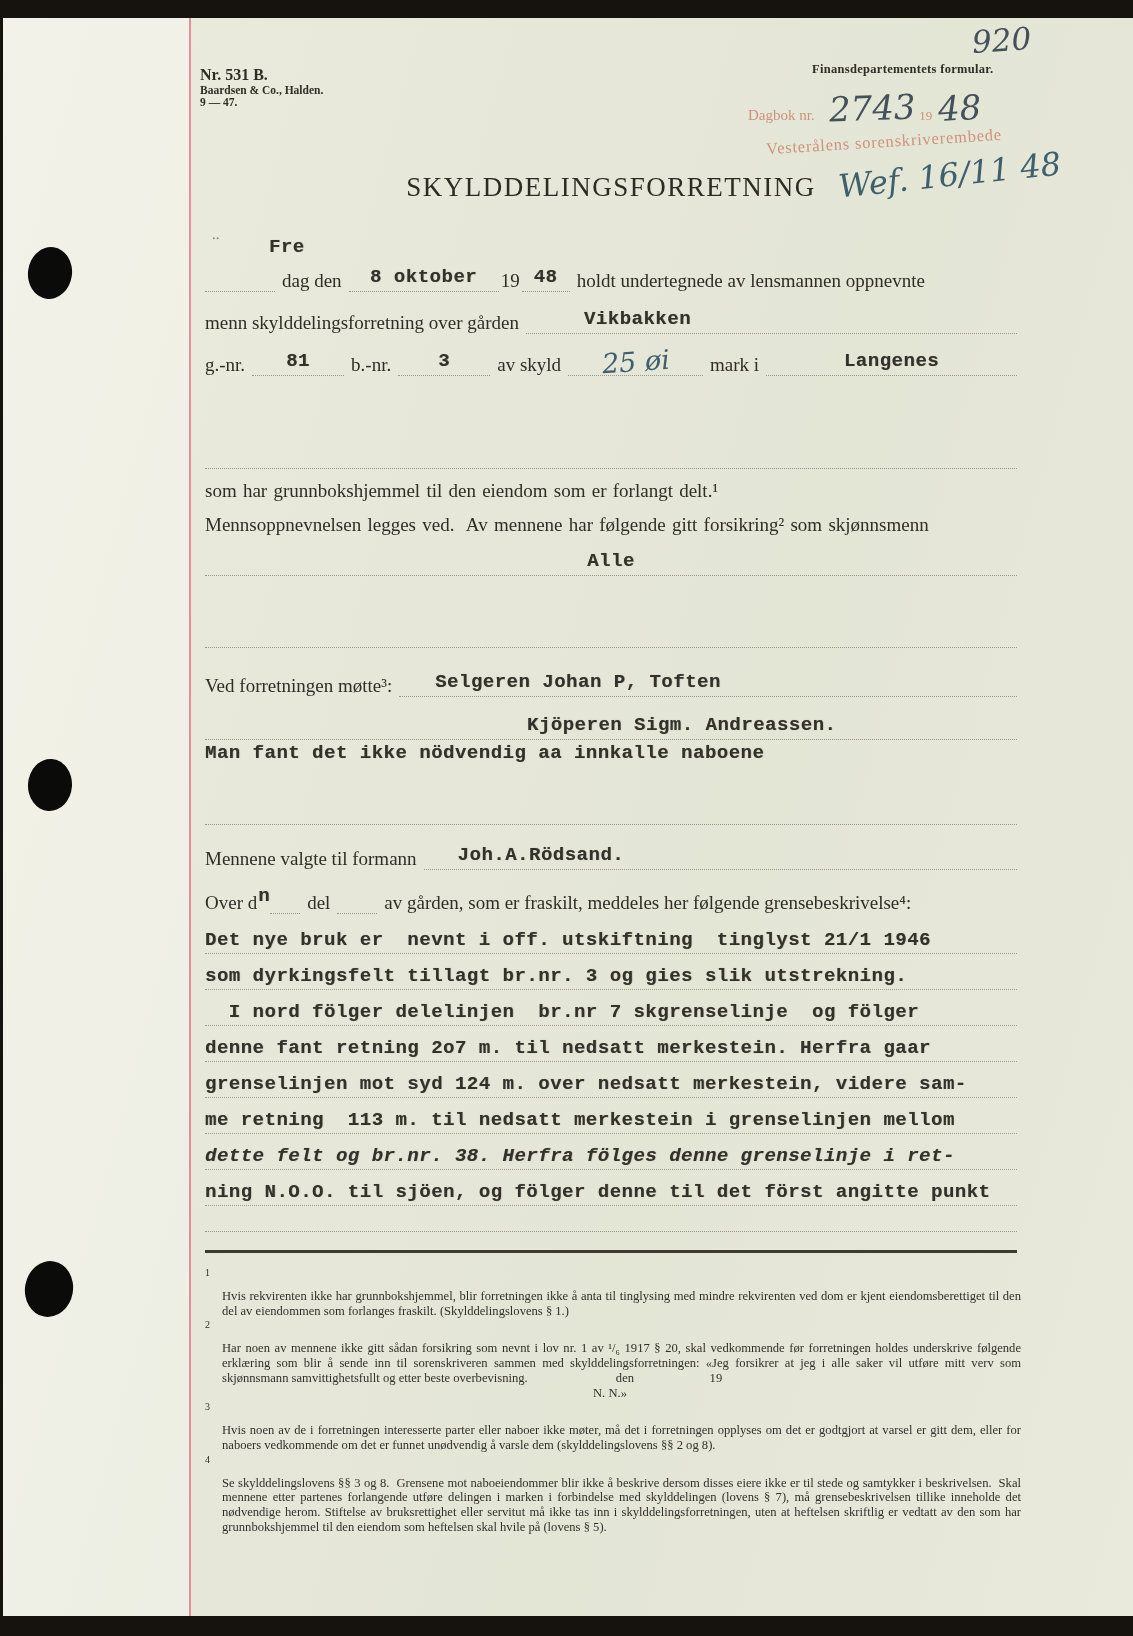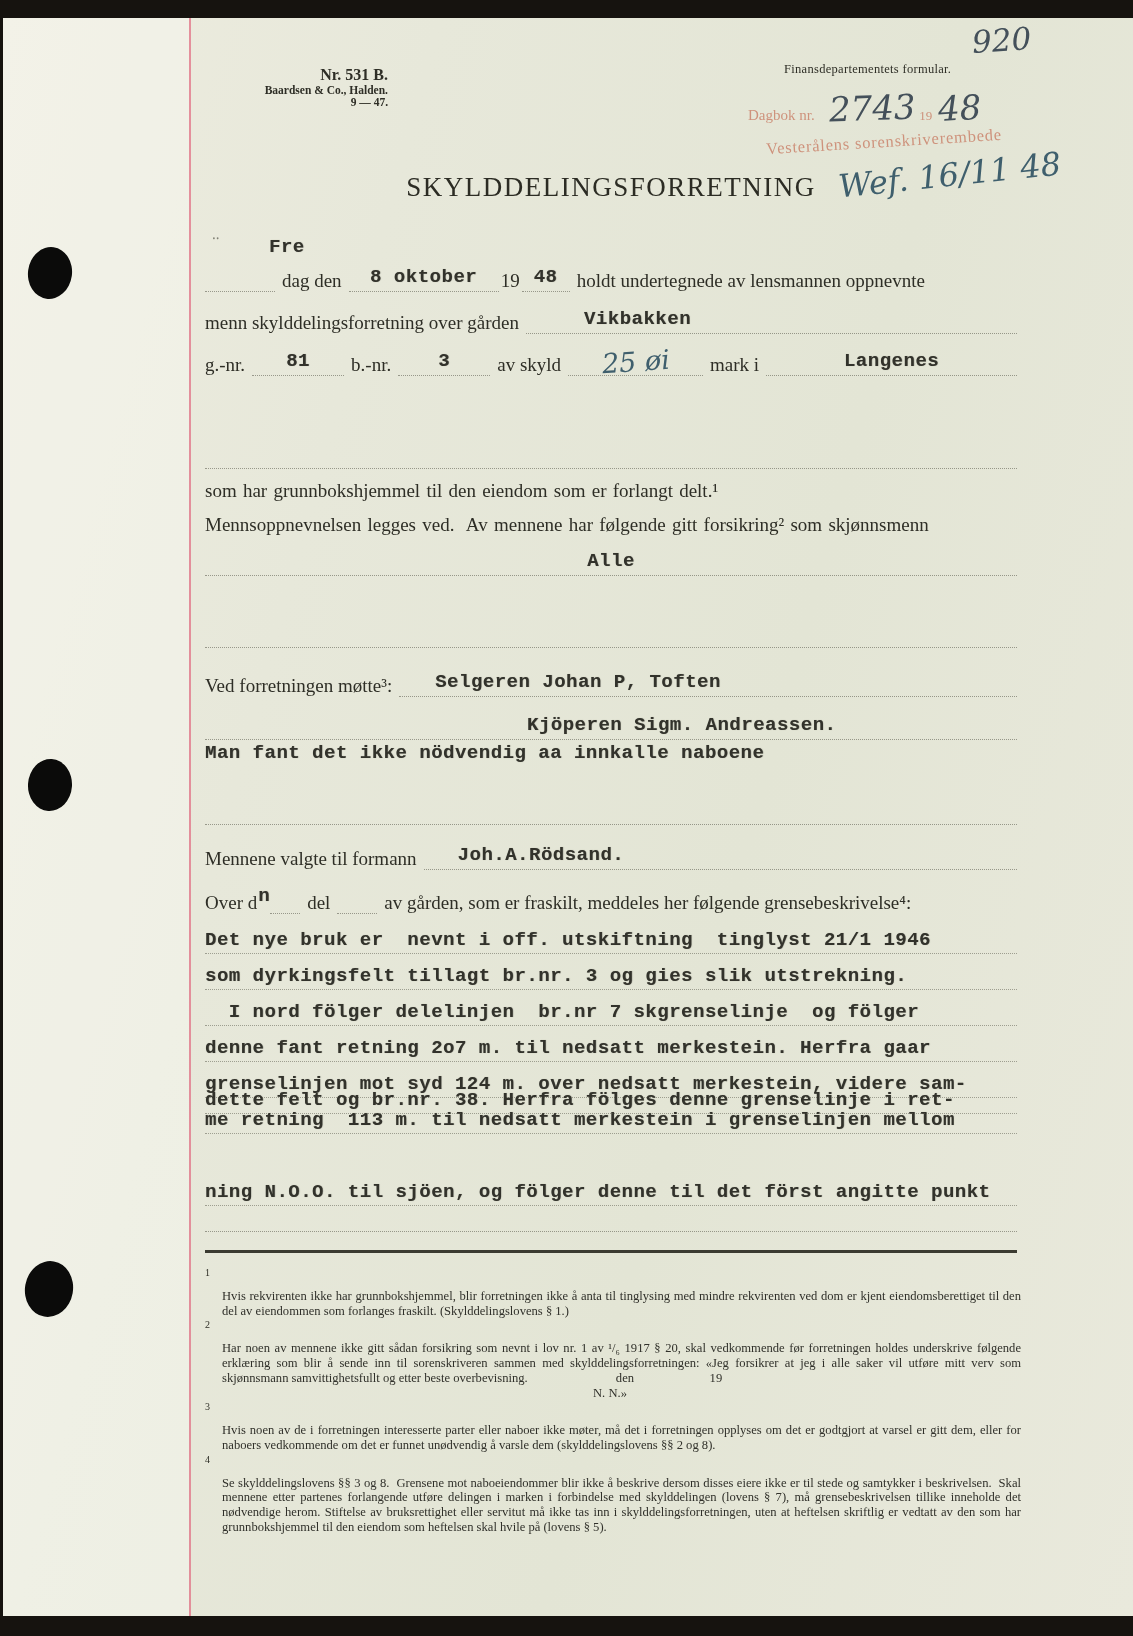--- a/index.html
+++ b/index.html
@@ -58,27 +58,27 @@
   <div id="margin-col"></div>
   <div id="margin-line"></div>
   <div id="edge-top" class="edge"></div>
   <div id="edge-bottom" class="edge"></div>
   <div id="edge-left" class="edge"></div>
 
   <div class="hole" style="left:28px;top:247px;width:44px;height:52px;transform:rotate(8deg);"></div>
   <div class="hole" style="left:28px;top:759px;width:44px;height:52px;transform:rotate(4deg);"></div>
   <div class="hole" style="left:25px;top:1261px;width:48px;height:56px;transform:rotate(10deg);"></div>
 
-  <div style="position:absolute;left:213px;top:66px;width:175px;text-align:right;">
+  <div style="position:absolute;left:200px;top:66px;width:175px;text-align:left;">
     <div class="small-print" style="font-size:16px;font-weight:bold;">Nr. 531 B.</div>
     <div class="small-print" style="font-size:11.5px;font-weight:bold;">Baardsen &amp; Co., Halden.</div>
     <div class="small-print" style="font-size:11.5px;font-weight:bold;">9 — 47.</div>
   </div>
 
-  <div class="small-print" style="position:absolute;left:784px;top:62px;font-size:12.5px;font-weight:normal;letter-spacing:.3px;">Finansdepartementets formular.</div>
+  <div class="small-print" style="position:absolute;left:812px;top:62px;font-size:12.5px;font-weight:bold;letter-spacing:.3px;">Finansdepartementets formular.</div>
   <div class="hw" style="position:absolute;left:972px;top:22px;font-size:31px;color:var(--pencil_gray,#44505a);transform:rotate(-4deg);">920</div>
 
   <div style="position:absolute;left:748px;top:88px;display:flex;align-items:baseline;">
     <span class="stamp" style="font-size:15px;">Dagbok nr.</span>
     <span class="hw" style="font-size:34px;color:var(--pencil_gray,#44505a);margin-left:14px;transform:rotate(-2deg);">2743</span>
     <span class="stamp" style="font-size:13px;margin-left:4px;">19</span>
     <span class="hw" style="font-size:34px;color:var(--pencil_gray,#44505a);margin-left:6px;transform:rotate(-3deg);">48</span>
   </div>
   <div class="stamp" style="position:absolute;left:766px;top:132px;font-size:16.5px;letter-spacing:.8px;transform:rotate(-3.5deg);">Vesterålens sorenskriverembede</div>
   <div class="hw" style="position:absolute;left:838px;top:156px;font-size:32px;color:var(--pen_blue,#3f5f6d);transform:rotate(-6deg);">Wef. 16/11 48</div>
@@ -190,21 +190,21 @@
     </div>
   <div class="drow" style="top:1026px;">
       <span class="typed">denne fant retning 2o7 m. til nedsatt merkestein. Herfra gaar</span>
     </div>
   <div class="drow" style="top:1062px;">
       <span class="typed">grenselinjen mot syd 124 m. over nedsatt merkestein, videre sam-</span>
     </div>
   <div class="drow" style="top:1098px;">
       <span class="typed">me retning&nbsp; 113 m. til nedsatt merkestein i grenselinjen mellom</span>
     </div>
-  <div class="drow" style="top:1078px;">
+  <div class="drow" style="top:1134px;font-style:italic;">
       <span class="typed">dette felt og br.nr. 38. Herfra fölges denne grenselinje i ret-</span>
     </div>
   <div class="drow" style="top:1170px;">
       <span class="typed">ning N.O.O. til sjöen, og fölger denne til det först angitte punkt</span>
     </div>
 
   <div class="frow" style="top:1206px;height:26px;">
       <span class="dots grow"></span>
     </div>
 

